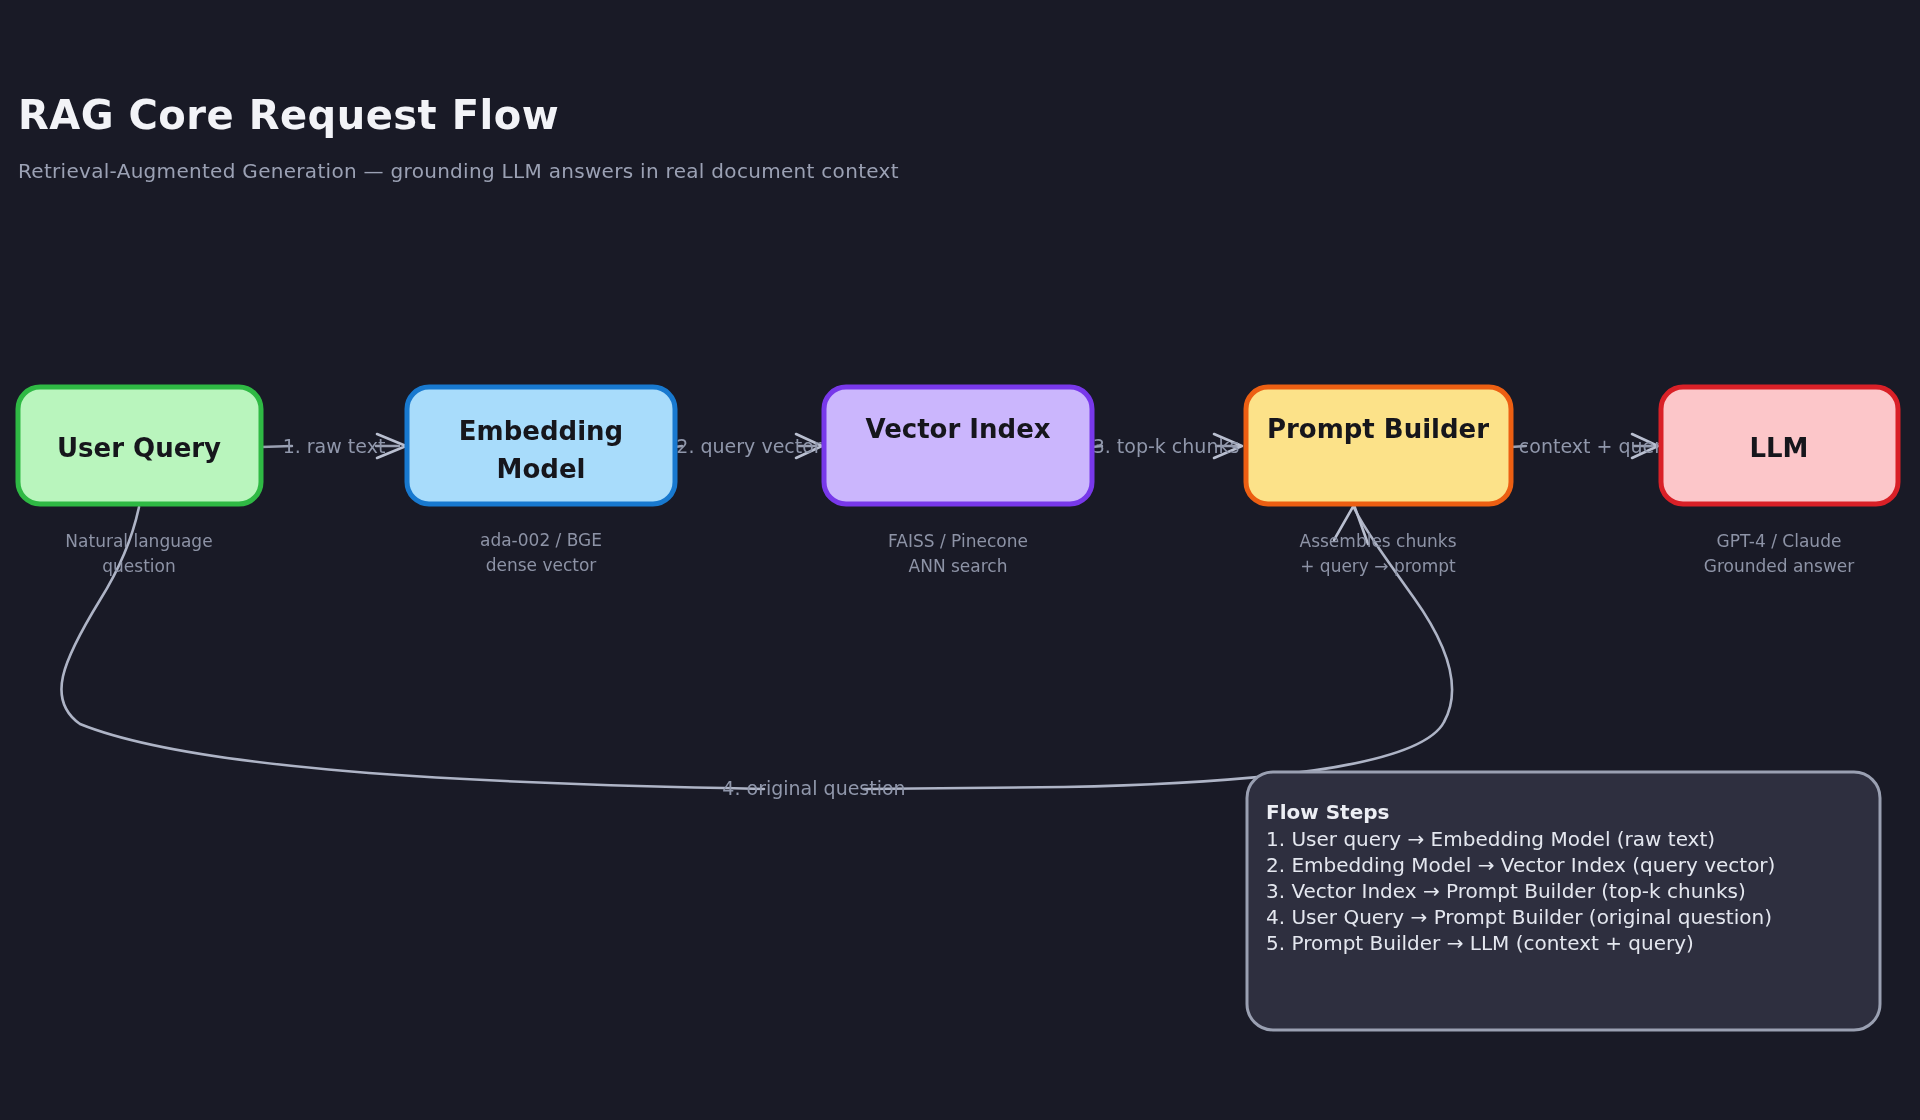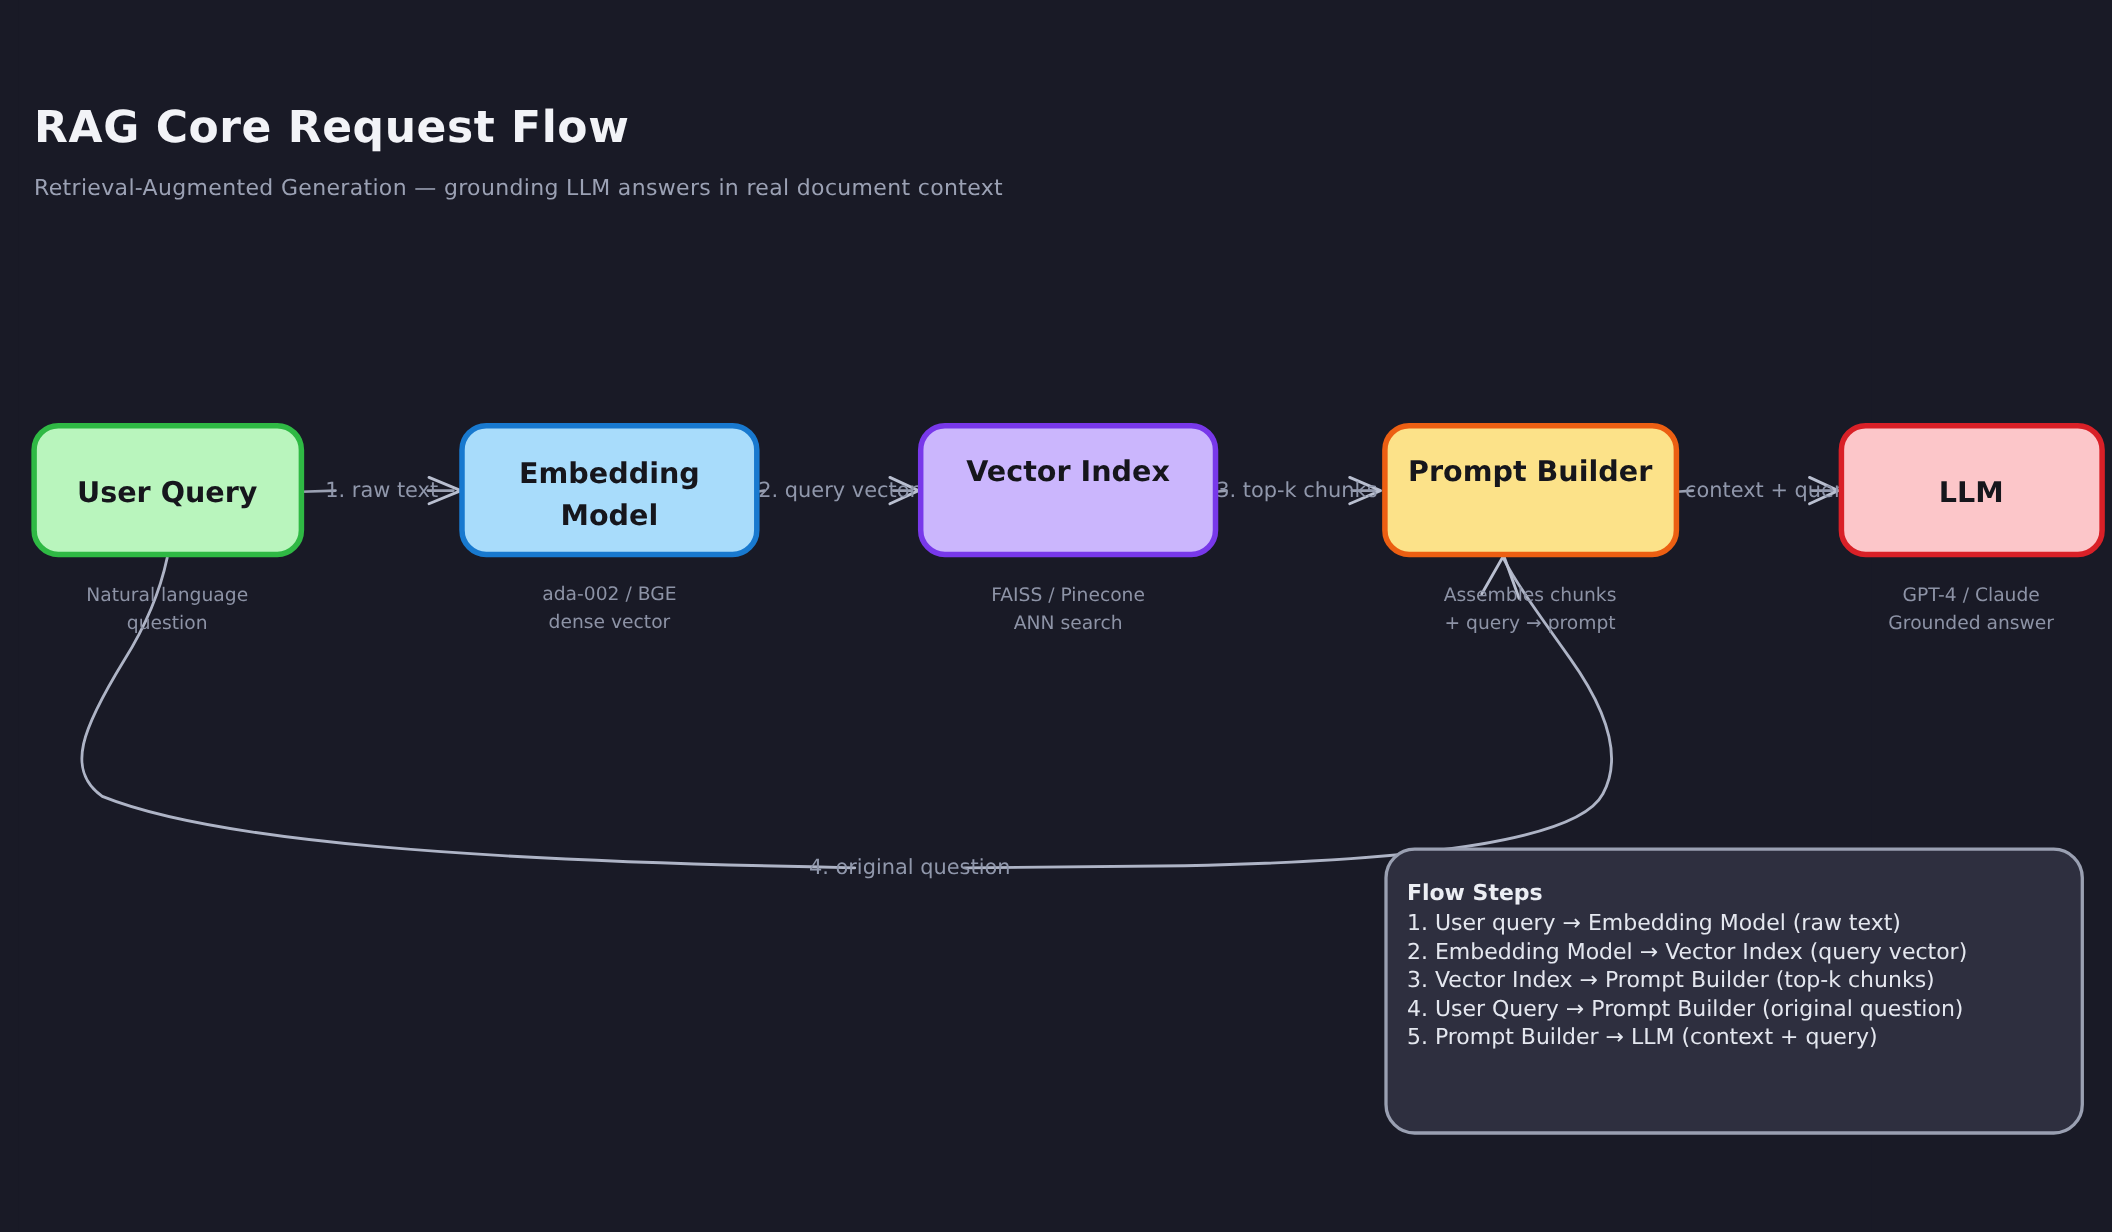--- a/index.html
+++ b/index.html
@@ -9,21 +9,21 @@
   }
   body {
     width: 1920px;
     height: 1120px;
     overflow: hidden;
     font-family: "DejaVu Sans", sans-serif;
     position: relative;
   }
   #stage {
     position: absolute;
-    left: 17px; top: 0;
+    left: 4px; top: 0;
     width: 1684px;
     height: 1120px;
     background: #191a26;
   }
   svg#canvas {
     position: absolute;
     left: 0; top: 0;
     width: 1920px;
     height: 1120px;
     display: block;

